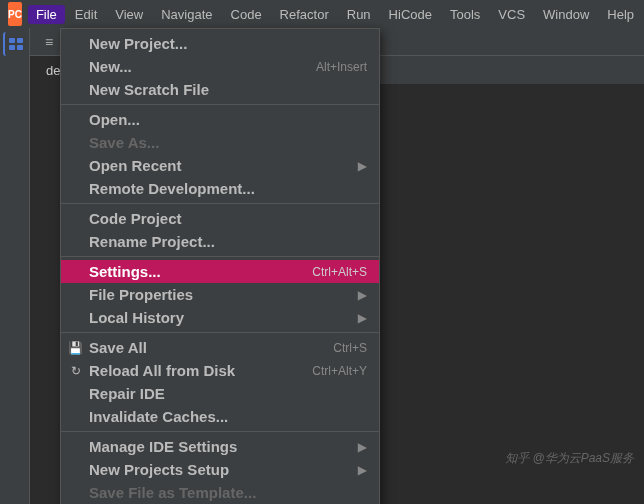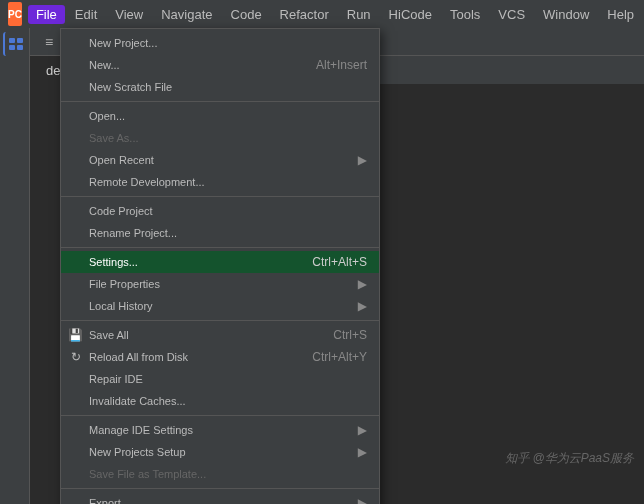--- a/index.html
+++ b/index.html
@@ -40,21 +40,21 @@
       align-items: center;
       gap: 2px;
     }
     .menu-item {
       padding: 2px 8px;
       cursor: pointer;
       border-radius: 3px;
       color: #bbbbbb;
       font-size: 13px;
     }
-    .menu-item.active { background: #6d28d9; color: white; }
+    .menu-item.active { background: #4c1d95; color: white; }
 
     
     .main-area {
       display: flex;
       height: calc(504px - 28px);
       position: relative;
     }
 
     
     .sidebar {
@@ -138,37 +138,38 @@
 
     .menu-row {
       display: flex;
       align-items: center;
       padding: 3px 12px 3px 28px;
       cursor: pointer;
       position: relative;
       min-height: 22px;
       color: #bbbbbb;
     }
-    .menu-row.highlighted { background: #14532d; color: white; justify-content: center; }
+    .menu-row.highlighted { background: #be185d; color: white; justify-content: center; }
     .menu-row.disabled { color: #666; cursor: default; }
 
     .menu-row-icon {
       position: absolute;
       left: 6px;
       width: 18px;
       height: 18px;
       display: flex;
       align-items: center;
       justify-content: center;
       font-size: 12px;
     }
 
     .menu-row-label {
       flex: 1;
-      font-size: 11px;
+      font-size: 15px;
+      font-weight: bold;
     }
 
     .menu-row-shortcut {
       color: #888;
       font-size: 12px;
       margin-left: 20px;
     }
     .menu-row.highlighted .menu-row-shortcut { color: #ccc; }
 
     .menu-row-arrow {

